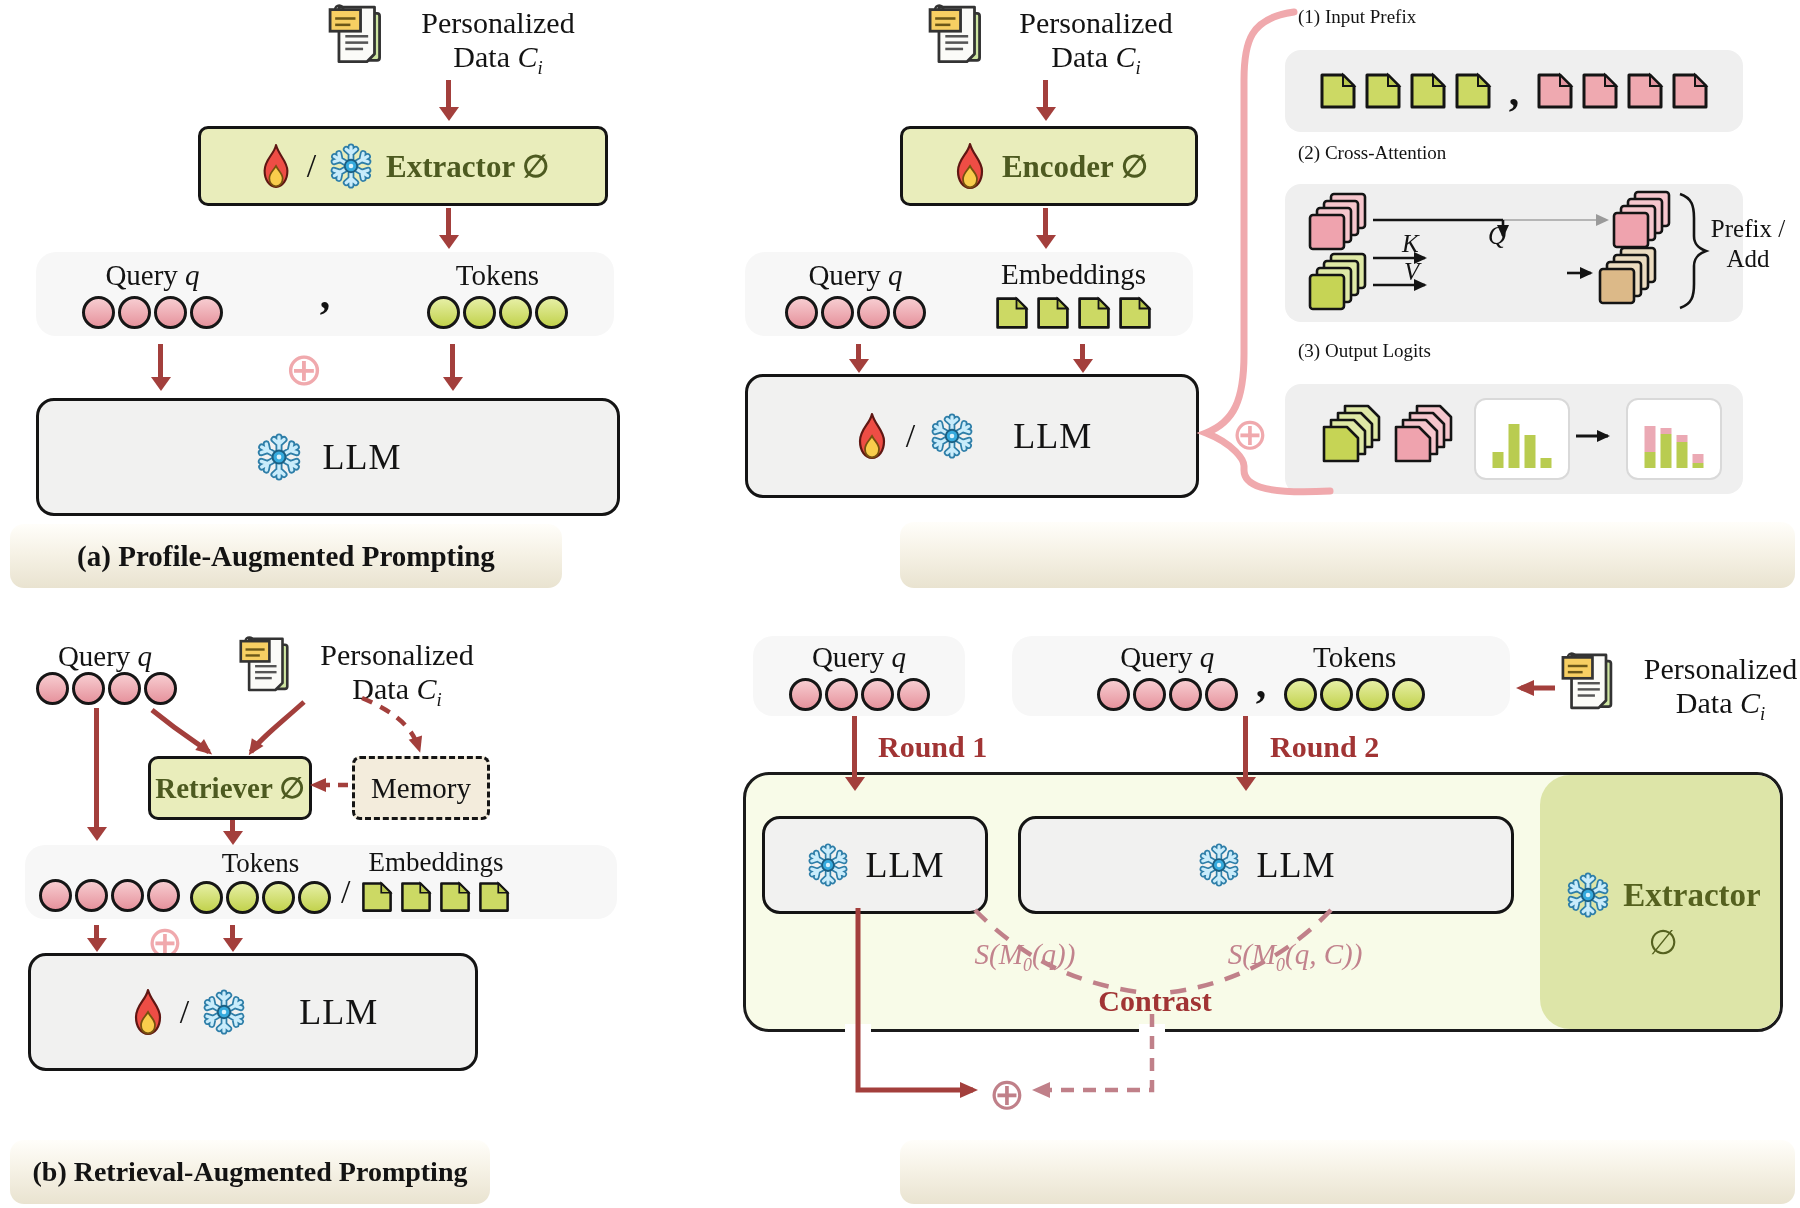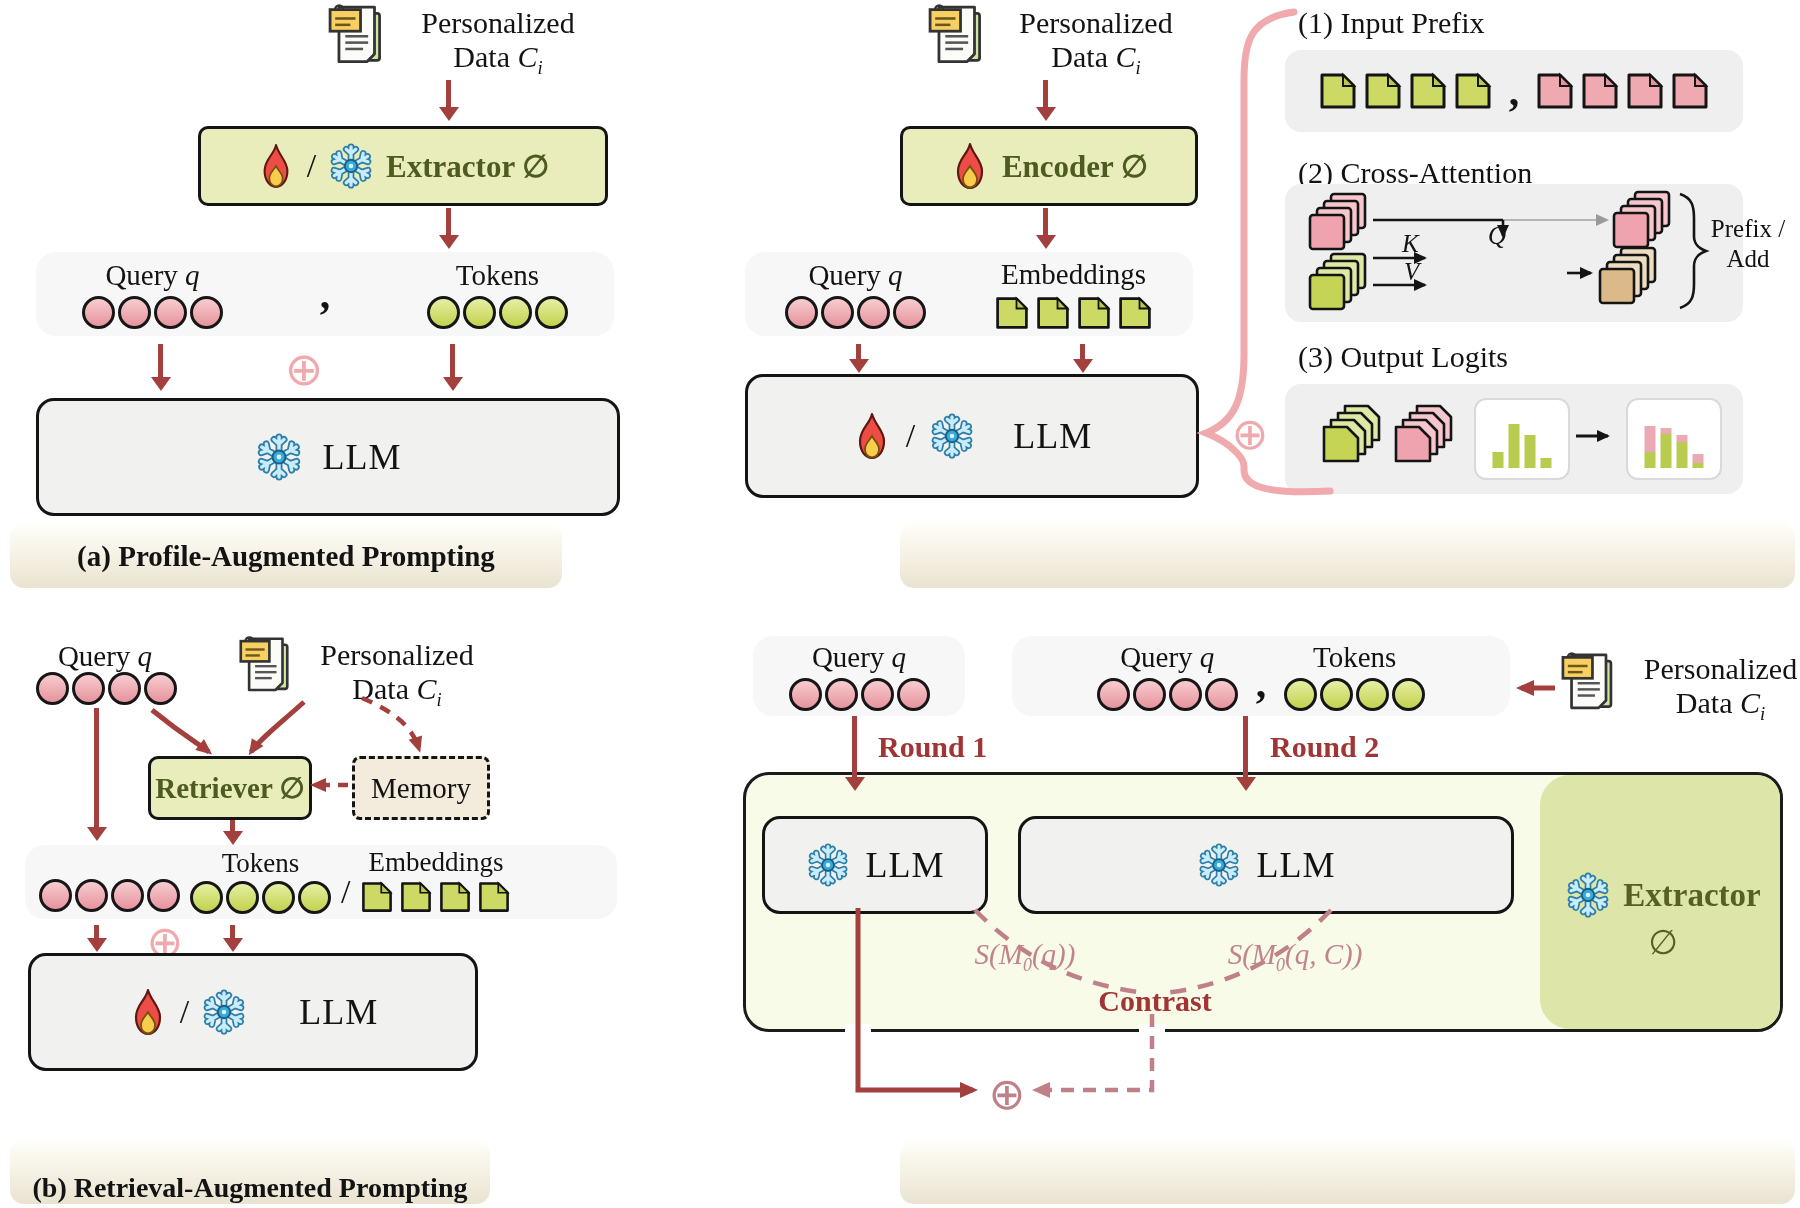--- a/index.html
+++ b/index.html
@@ -15,21 +15,21 @@
   .subbox{position:absolute;background:#efefef;border-radius:16px;}
   .olive-label{font-weight:bold;color:#4d5a20;font-size:31px;}
   .lbl{font-size:29px;}
   .lbl30{font-size:30px;line-height:34px;}
   .llm-label{font-size:36px;letter-spacing:1px;}
   .it{font-style:italic;}
   sub{font-size:0.62em;}
   .caption{position:absolute;background:linear-gradient(180deg,#fffefa 0%,#f6f2e6 45%,#e9e3d0 100%);
            border-radius:14px;display:flex;align-items:center;justify-content:center;}
   .caption-text{position:absolute;font-weight:bold;font-size:29px;text-align:center;}
-  .heading{position:absolute;font-size:30px;}
+  .heading{position:absolute;font-size:19px;}
   
   .circle{width:33px;height:33px;border-radius:50%;border:3px solid #161616;box-sizing:border-box;}
   .c-pink{background:linear-gradient(180deg,#f7ccd0 0%,#e6939d 100%);}
   .c-green{background:linear-gradient(180deg,#e6efa4 0%,#c2d24d 100%);}
   .crow{display:flex;gap:3px;}
   .vgroup{display:flex;flex-direction:column;align-items:center;gap:4px;}
   .comma{font-size:42px;font-weight:bold;line-height:16px;}
   .slash{font-size:34px;}
   .page-row{display:flex;gap:5px;align-items:flex-end;}
   
@@ -262,21 +262,21 @@
 <path d="M4 4 H25 L36 15 V36 H4 Z" fill="#efa9b0" stroke="#141414" stroke-width="3" stroke-linejoin="round"></path>
 <path d="M25 4 L36 15 H25 Z" fill="#e294a0" stroke="#141414" stroke-width="2"></path>
         </svg>
         <svg width="40" height="40" viewBox="0 0 40 40">
 <path d="M4 4 H25 L36 15 V36 H4 Z" fill="#efa9b0" stroke="#141414" stroke-width="3" stroke-linejoin="round"></path>
 <path d="M25 4 L36 15 H25 Z" fill="#e294a0" stroke="#141414" stroke-width="2"></path>
         </svg>
       </div>
   </div>
 
-  <div class="heading" style="left:1298px;top:156px;">(2) Cross-Attention</div>
+  <div class="heading" style="left:1298px;top:142px;">(2) Cross-Attention</div>
   <div class="subbox" style="left:1285px;top:184px;width:458px;height:138px;"></div>
   <div class="abs stack-svg" style="left:1308px;top:192px;">
       <svg width="60" height="60" viewBox="0 0 60 60">
         <rect x="23" y="2" width="34" height="34" rx="3" fill="#f6c6cd" stroke="#141414" stroke-width="2.6"></rect>
         <rect x="16" y="9" width="34" height="34" rx="3" fill="#f6c6cd" stroke="#141414" stroke-width="2.6"></rect>
         <rect x="9" y="16" width="34" height="34" rx="3" fill="#f6c6cd" stroke="#141414" stroke-width="2.6"></rect>
         <rect x="2" y="23" width="34" height="34" rx="3" fill="#efa3ae" stroke="#141414" stroke-width="2.6"></rect>
       </svg>
     </div>
   <div class="abs stack-svg" style="left:1308px;top:252px;">
@@ -483,21 +483,21 @@
         <svg viewBox="0 0 48 48">
 <path d="M24.0 21.0 L24.0 4.0 M24.0 11.0 L29.0 6.5 M24.0 11.0 L19.0 6.5 M26.6 22.5 L41.3 14.0 M35.3 17.5 L41.7 19.6 M35.3 17.5 L36.7 10.9 M26.6 25.5 L41.3 34.0 M35.3 30.5 L36.7 37.1 M35.3 30.5 L41.7 28.4 M24.0 27.0 L24.0 44.0 M24.0 37.0 L19.0 41.5 M24.0 37.0 L29.0 41.5 M21.4 25.5 L6.7 34.0 M12.7 30.5 L6.3 28.4 M12.7 30.5 L11.3 37.1 M21.4 22.5 L6.7 14.0 M12.7 17.5 L11.3 10.9 M12.7 17.5 L6.3 19.6 " stroke="#2e7ea8" stroke-width="7" fill="none" stroke-linecap="round"></path>
 <path d="M24.0 21.0 L24.0 4.0 M24.0 11.0 L29.0 6.5 M24.0 11.0 L19.0 6.5 M26.6 22.5 L41.3 14.0 M35.3 17.5 L41.7 19.6 M35.3 17.5 L36.7 10.9 M26.6 25.5 L41.3 34.0 M35.3 30.5 L36.7 37.1 M35.3 30.5 L41.7 28.4 M24.0 27.0 L24.0 44.0 M24.0 37.0 L19.0 41.5 M24.0 37.0 L29.0 41.5 M21.4 25.5 L6.7 34.0 M12.7 30.5 L6.3 28.4 M12.7 30.5 L11.3 37.1 M21.4 22.5 L6.7 14.0 M12.7 17.5 L11.3 10.9 M12.7 17.5 L6.3 19.6 " stroke="#c9ecfb" stroke-width="3.4" fill="none" stroke-linecap="round"></path>
 <circle cx="24" cy="24" r="6.5" fill="#35aadd" stroke="#1b5f82" stroke-width="2"></circle>
 <circle cx="24" cy="24" r="2.4" fill="#d9f3fd"></circle>
         </svg>
       </span>
     <span class="llm-label" style="margin-left:40px;">LLM</span>
   </div>
 
-  <div class="caption" style="left:10px;top:1140px;width:480px;height:64px;align-items:flex-end;">
+  <div class="caption" style="left:10px;top:1140px;width:480px;height:64px;">
     <span class="caption-text" style="position:static;font-size:28px;">(b) Retrieval-Augmented Prompting</span>
   </div>
 
   <div class="strip" style="left:753px;top:636px;width:212px;height:80px;">
     <div class="vgroup">
       <span class="lbl"><span>Query </span><span class="it">q</span></span>
       <div class="crow">
         <div class="circle c-pink"></div>
           <div class="circle c-pink"></div>
           <div class="circle c-pink"></div>

